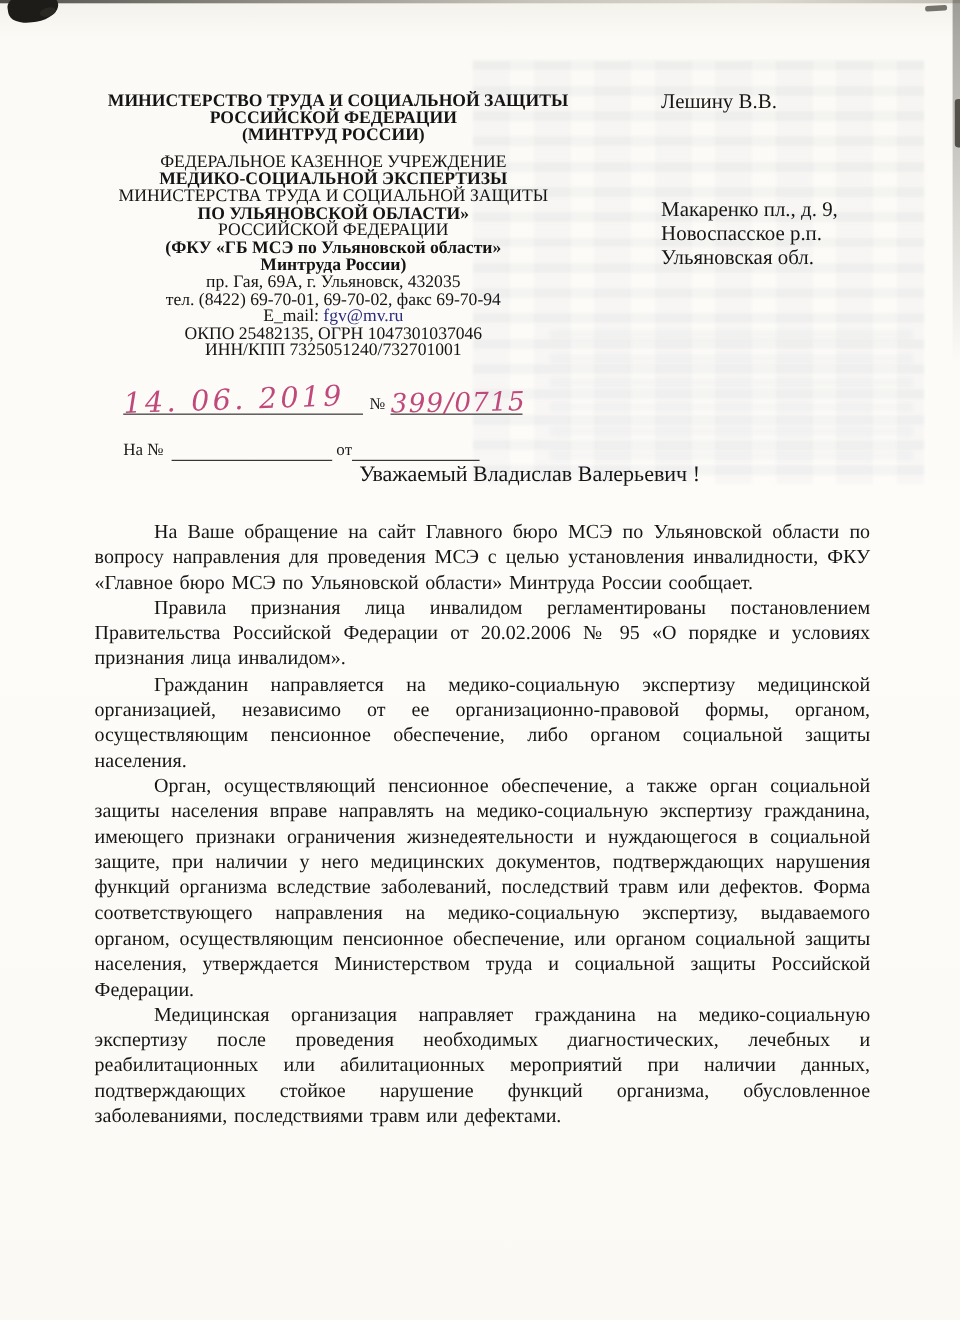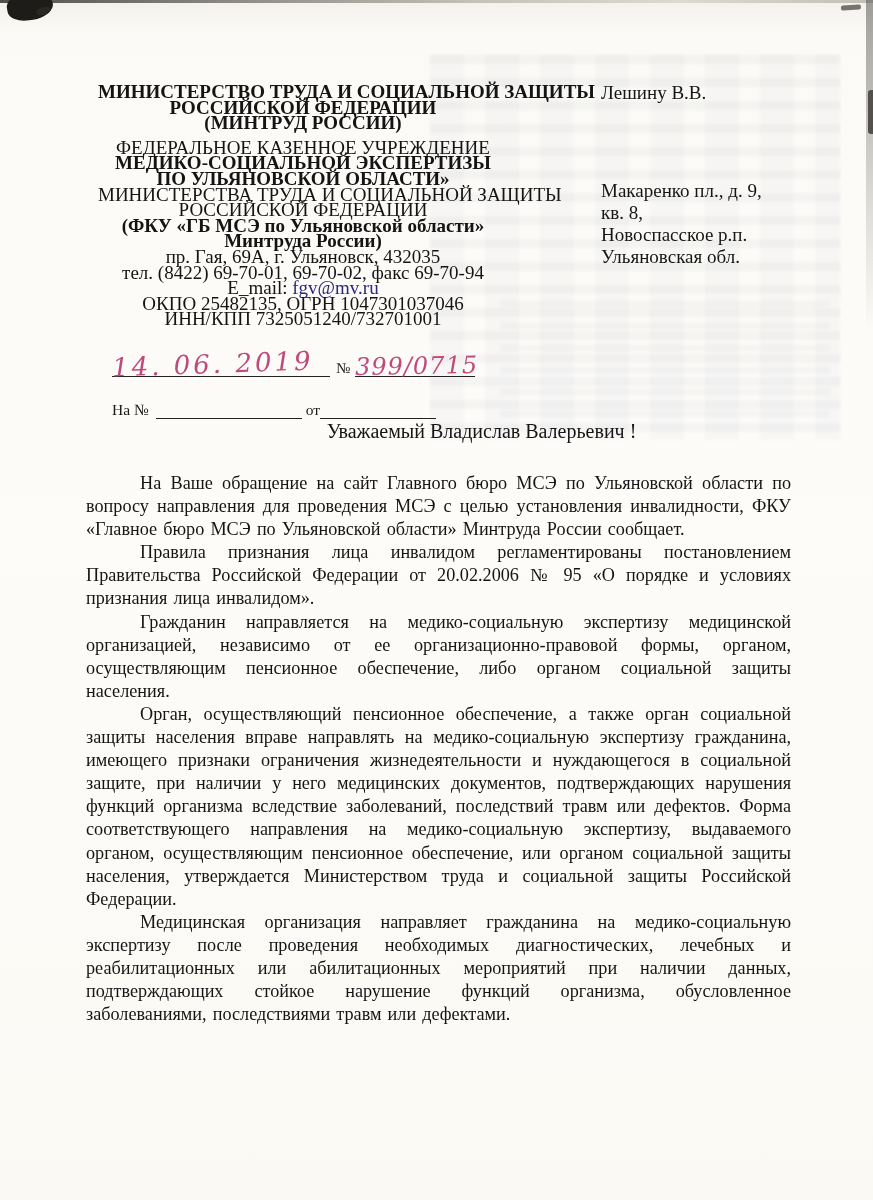--- a/index.html
+++ b/index.html
@@ -31,21 +31,21 @@
     filter:blur(1.6px); opacity:.8; pointer-events:none;
   }
   .bleed2 {
     position:absolute; left:500px; top:300px; width:330px; height:130px;
     background:repeating-linear-gradient(180deg, rgba(70,80,120,.05) 0 8px, rgba(0,0,0,0) 8px 22px);
     filter:blur(1.8px); opacity:.7; pointer-events:none;
   }
 
   
   .letterhead { position:absolute; left:98px; top:84px; width:410px;
-    text-align:center; font-size:19px; line-height:15.6px; color:#141414; }
+    text-align:center; font-size:16px; line-height:15.6px; color:#141414; }
   .lh { white-space:nowrap; }
   .lh.b { font-weight:700; }
   .lh.gap { margin-top:9px; }
   .email-link { color:#28287e; }
 
   
   .addressee { position:absolute; left:601px; top:82px; width:230px;
     font-size:19px; line-height:22px; color:#161616; }
   .addressee .name { margin-bottom:76px; }
 
@@ -85,39 +85,38 @@
   <div class="right-nub"></div>
   <div class="bleed"></div>
   <div class="bleed2"></div>
 
   <div class="letterhead">
     <div class="lh b">МИНИСТЕРСТВО ТРУДА И СОЦИАЛЬНОЙ ЗАЩИТЫ</div>
     <div class="lh b">РОССИЙСКОЙ ФЕДЕРАЦИИ</div>
     <div class="lh b">(МИНТРУД РОССИИ)</div>
     <div class="lh gap">ФЕДЕРАЛЬНОЕ КАЗЕННОЕ УЧРЕЖДЕНИЕ</div>
     <div class="lh b">МЕДИКО-СОЦИАЛЬНОЙ ЭКСПЕРТИЗЫ</div>
+    <div class="lh">МИНИСТЕРСТВА ТРУДА И СОЦИАЛЬНОЙ ЗАЩИТЫ</div>
     <div class="lh b">ПО УЛЬЯНОВСКОЙ ОБЛАСТИ»</div>
-    <div class="lh">МИНИСТЕРСТВА ТРУДА И СОЦИАЛЬНОЙ ЗАЩИТЫ</div>
     <div class="lh">РОССИЙСКОЙ ФЕДЕРАЦИИ</div>
     <div class="lh b">(ФКУ «ГБ МСЭ по Ульяновской области»</div>
     <div class="lh b">Минтруда России)</div>
     <div class="lh">пр. Гая, 69А, г. Ульяновск, 432035</div>
     <div class="lh">тел. (8422) 69-70-01, 69-70-02, факс 69-70-94</div>
     <div class="lh">
       <span>E_mail:</span>
       <span class="email-link">fgv@mv.ru</span>
     </div>
     <div class="lh">ОКПО 25482135, ОГРН 1047301037046</div>
     <div class="lh">ИНН/КПП 7325051240/732701001</div>
   </div>
 
   <div class="addressee">
     <div class="name">Лешину В.В.</div>
     <div>Макаренко пл., д. 9,</div>
-    <div>кв. 8,</div>
     <div>Новоспасское р.п.</div>
     <div>Ульяновская обл.</div>
   </div>
 
   <div class="ref-row1">
     <span class="hw-slot slot-date"><span class="hand">14. 06. 2019</span></span><span class="num-sign">№</span><span class="hw-slot slot-num"><span class="hand num">399/0715</span></span>
   </div>
 
   <div class="ref-row2">
     <span>На №</span><span class="blank blank1"></span><span>от</span><span class="blank blank2"></span>

